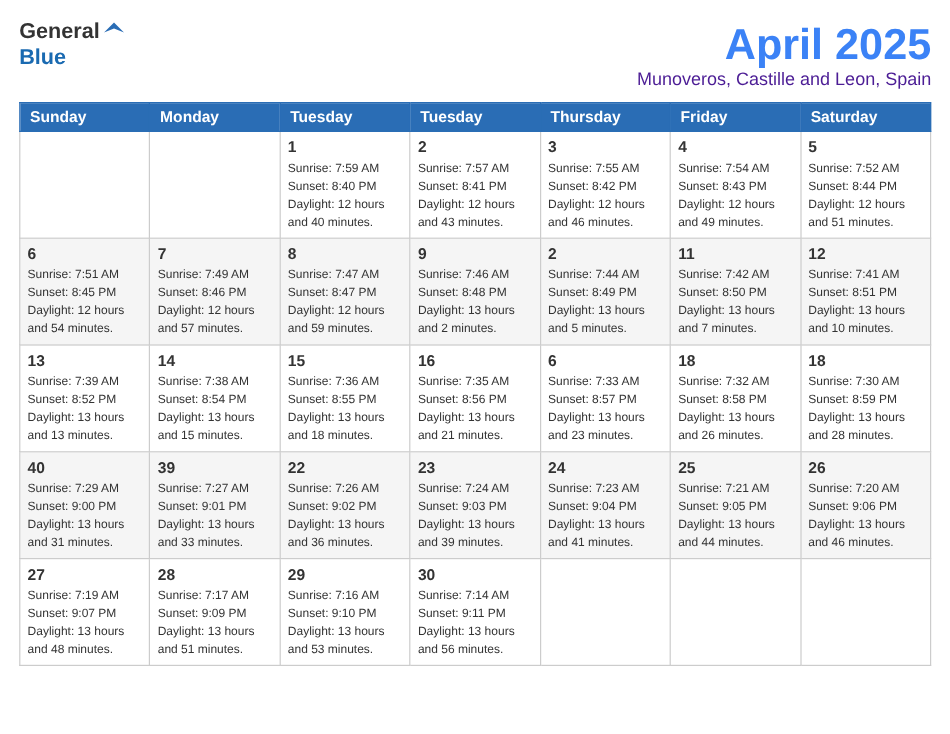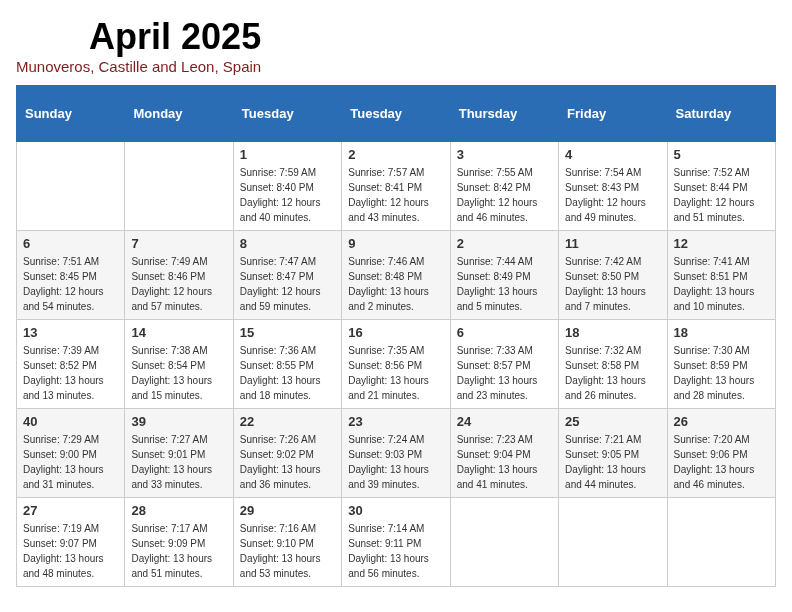--- a/index.html
+++ b/index.html
@@ -39,36 +39,36 @@
       width: 20px;
       height: 20px;
       margin-left: 2px;
     }
     .title-area {
       text-align: right;
     }
     .month-title {
       font-size: 36px;
       font-weight: bold;
-      color: #000000;
+      color: #3b82f6;
     }
     .location-title {
       font-size: 15px;
-      color: #7f1d1d;
+      color: #4c1d95;
     }
     .calendar {
       width: 100%;
       border-collapse: collapse;
       border: 1px solid #ccc;
     }
     .calendar th {
       background: #2a6db5;
       color: #fff;
       text-align: left;
-      padding: 20px 8px;
+      padding: 4px 8px;
       font-size: 13px;
       border: 1px solid #2a6db5;
     }
     .calendar td {
       vertical-align: top;
       border: 1px solid #ccc;
       padding: 5px 6px;
       width: calc(100% / 7);
       min-height: 80px;
       font-size: 11px;
@@ -93,20 +93,29 @@
       color: #333;
     }
     .empty-cell {
       background: #f9f9f9;
     }
   </style>
 </head>
 <body>
 
 <div class="header-area">
+  <div class="logo">
+    <div class="logo-text">
+      <span class="logo-general">General</span>
+      <svg class="logo-icon" viewBox="0 0 24 24">
+        <polygon points="12,2 22,12 12,8 2,12" fill="#2a6db5"></polygon>
+      </svg>
+    </div>
+    <span class="logo-blue">Blue</span>
+  </div>
   <div class="title-area">
     <div class="month-title">April 2025</div>
     <div class="location-title">Munoveros, Castille and Leon, Spain</div>
   </div>
 </div>
 
 <table class="calendar">
   <thead>
     <tr>
     <th>Sunday</th>

